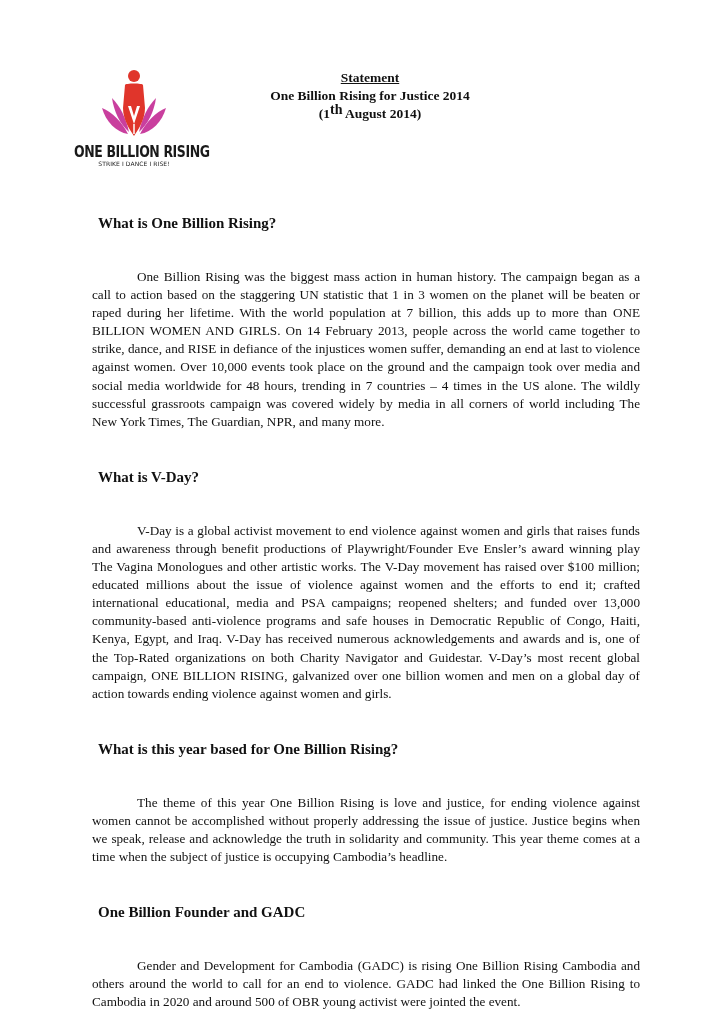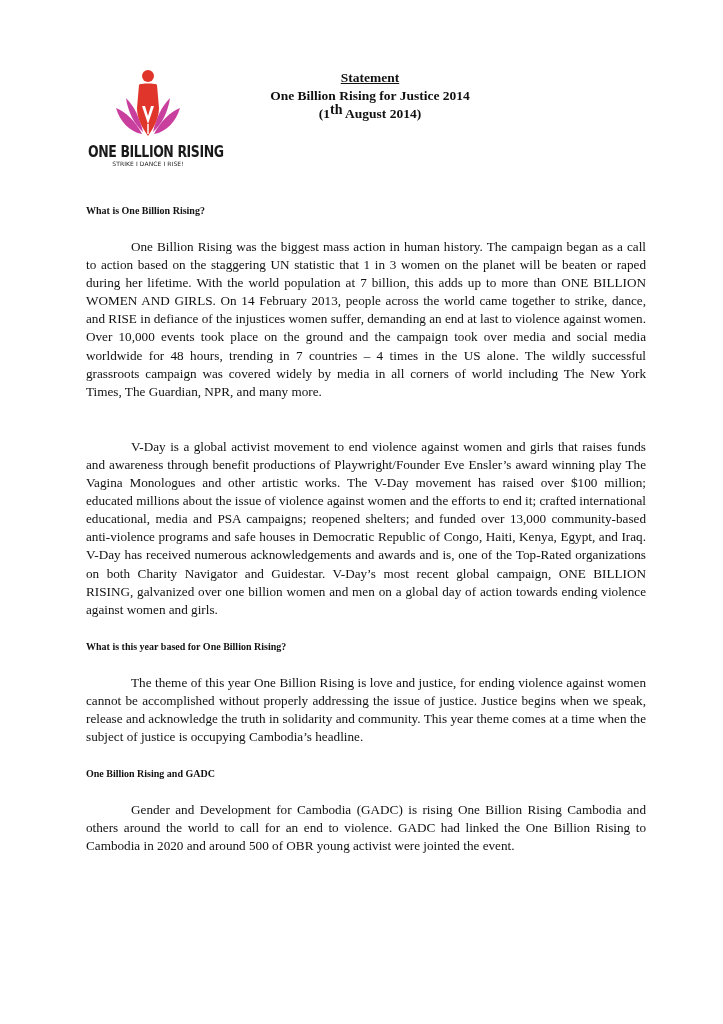--- a/index.html
+++ b/index.html
@@ -16,21 +16,21 @@
       color: #111111;
     }
     .page {
       position: absolute;
       left: 0; top: 0;
       width: 723px; height: 1024px;
     }
     
     .logo {
       position: absolute;
-      left: 88px;
+      left: 74px;
       top: 68px;
       width: 120px;
       height: 110px;
       text-decoration: underline;
     }
     .logo svg { position: absolute; left: 20px; top: 0; }
     .logo-title {
       position: absolute;
       left: 0;
       top: 74px;
@@ -74,27 +74,27 @@
     .content {
       position: absolute;
       left: 86px;
       top: 202px;
       width: 560px;
       font-size: 13.2px;
       line-height: 18.1px;
     }
     .section-heading {
       font-weight: bold;
-      font-size: 10px;
-      margin: 0;
+      font-size: 15px;
+      margin: 12px;
       padding: 0;
       line-height: 18px;
     }
     .para {
-      margin: 0;
+      margin: 6px;
       text-align: justify;
       text-indent: 45px;
       line-height: 18.1px;
     }
     .gap-after-heading { height: 18px; }
     .gap-after-para { height: 19px; }
   </style>
 </head>
 <body>
 
@@ -128,34 +128,35 @@
   <div class="content">
 
     <div>
       <p class="section-heading">What is One Billion Rising?</p>
       <div class="gap-after-heading"></div>
       <p class="para">One Billion Rising was the biggest mass action in human history. The campaign began as a call to action based on the staggering UN statistic that 1 in 3 women on the planet will be beaten or raped during her lifetime. With the world population at 7 billion, this adds up to more than ONE BILLION WOMEN AND GIRLS. On 14 February 2013, people across the world came together to strike, dance, and RISE in defiance of the injustices women suffer, demanding an end at last to violence against women. Over 10,000 events took place on the ground and the campaign took over media and social media worldwide for 48 hours, trending in 7 countries – 4 times in the US alone. The wildly successful grassroots campaign was covered widely by media in all corners of world including The New York Times, The Guardian, NPR, and many more.</p>
       <div class="gap-after-para"></div>
     </div>
 
     <div>
+      <p class="section-heading">What is V-Day?</p>
       <div class="gap-after-heading"></div>
       <p class="para">V-Day is a global activist movement to end violence against women and girls that raises funds and awareness through benefit productions of Playwright/Founder Eve Ensler’s award winning play The Vagina Monologues and other artistic works. The V-Day movement has raised over $100 million; educated millions about the issue of violence against women and the efforts to end it; crafted international educational, media and PSA campaigns; reopened shelters; and funded over 13,000 community-based anti-violence programs and safe houses in Democratic Republic of Congo, Haiti, Kenya, Egypt, and Iraq. V-Day has received numerous acknowledgements and awards and is, one of the Top-Rated organizations on both Charity Navigator and Guidestar. V-Day’s most recent global campaign, ONE BILLION RISING, galvanized over one billion women and men on a global day of action towards ending violence against women and girls.</p>
       <div class="gap-after-para"></div>
     </div>
 
     <div>
       <p class="section-heading">What is this year based for One Billion Rising?</p>
       <div class="gap-after-heading"></div>
       <p class="para">The theme of this year One Billion Rising is love and justice, for ending violence against women cannot be accomplished without properly addressing the issue of justice. Justice begins when we speak, release and acknowledge the truth in solidarity and community. This year theme comes at a time when the subject of justice is occupying Cambodia’s headline.</p>
       <div class="gap-after-para"></div>
     </div>
 
     <div>
-      <p class="section-heading">One Billion Rising and GADC</p>
+      <p class="section-heading">One Billion Founder and GADC</p>
       <div class="gap-after-heading"></div>
       <p class="para">Gender and Development for Cambodia (GADC) is rising One Billion Rising Cambodia and others around the world to call for an end to violence. GADC had linked the One Billion Rising to Cambodia in 2020  and around 500 of OBR young activist were jointed the event.</p>
       <div class="gap-after-para"></div>
     </div>
 
 
   </div>
 </div>
 
 </body></html>

